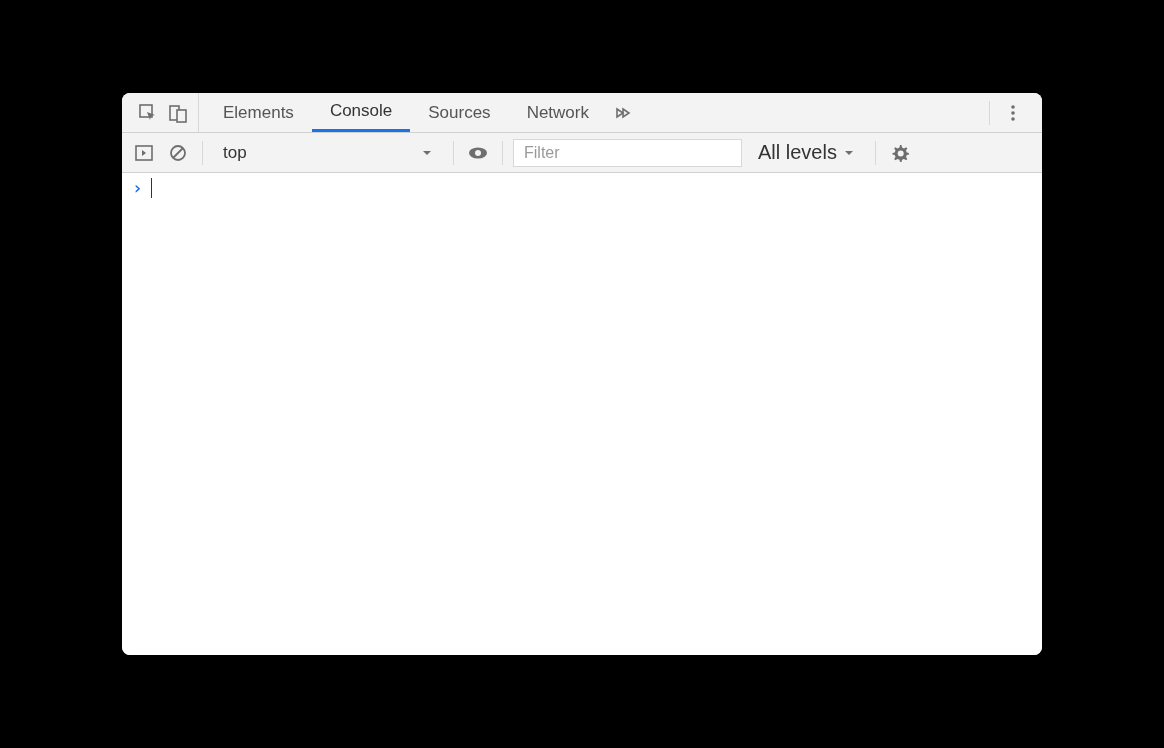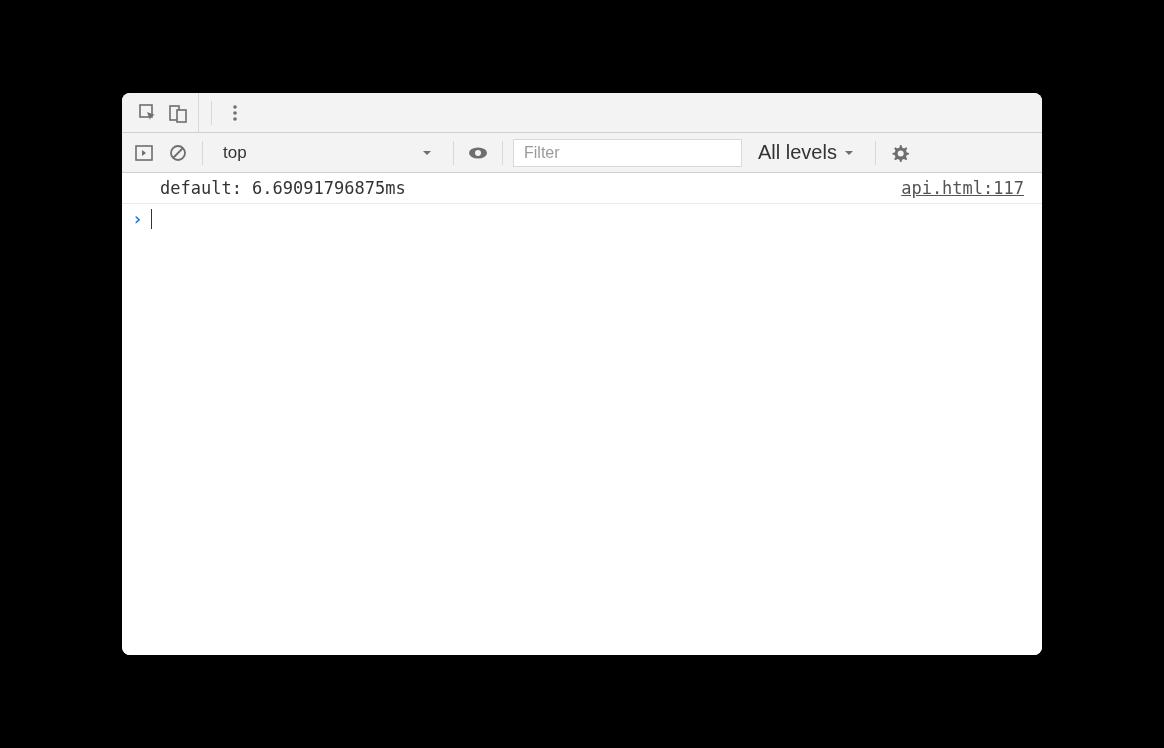--- a/index.html
+++ b/index.html
@@ -209,20 +209,32 @@
           <rect x="2" y="2" width="12" height="12" fill="none" stroke="#6e6e6e" stroke-width="1.6"></rect>
           <path d="M9 9 L17 12 L13 13 L12 17 Z" fill="#6e6e6e"></path>
         </svg>
       </span>
       <span class="icon-btn">
         <svg width="20" height="20" viewBox="0 0 20 20">
           <rect x="2" y="3" width="9" height="14" fill="none" stroke="#6e6e6e" stroke-width="1.6"></rect>
           <rect x="9" y="7" width="9" height="12" fill="#f3f3f3" stroke="#6e6e6e" stroke-width="1.6"></rect>
         </svg>
       </span>
+    </div>
+    <div class="tabbar-tabs">
+      <div class="tab">Elements</div>
+      <div class="tab active">Console</div>
+      <div class="tab">Sources</div>
+      <div class="tab">Network</div>
+      <div class="overflow-btn">
+        <svg width="20" height="20" viewBox="0 0 20 20">
+          <path d="M5 6 L11 10 L5 14 Z" fill="none" stroke="#6e6e6e" stroke-width="1.6"></path>
+          <path d="M11 6 L17 10 L11 14 Z" fill="none" stroke="#6e6e6e" stroke-width="1.6"></path>
+        </svg>
+      </div>
     </div>
     <div class="tabbar-right">
       <div class="divider-v"></div>
       <div class="kebab-btn">
         <svg width="20" height="20" viewBox="0 0 20 20">
           <circle cx="10" cy="4" r="1.8" fill="#6e6e6e"></circle>
           <circle cx="10" cy="10" r="1.8" fill="#6e6e6e"></circle>
           <circle cx="10" cy="16" r="1.8" fill="#6e6e6e"></circle>
         </svg>
       </div>
@@ -271,23 +283,19 @@
     <div class="divider-v"></div>
     <span class="icon-btn">
       <svg width="20" height="20" viewBox="0 0 20 20">
         <path d="M10 2 L11.5 2 L12 4.5 L14 5.5 L16.2 4.3 L17.3 5.4 L16 7.5 L16.8 9.5 L19 10 L19 11.5 L16.8 12 L16 14 L17.3 16.1 L16.2 17.2 L14 16 L12 16.8 L11.5 19 L10 19 L9.5 16.8 L7.5 16 L5.3 17.2 L4.2 16.1 L5.5 14 L4.7 12 L2.5 11.5 L2.5 10 L4.7 9.5 L5.5 7.5 L4.2 5.4 L5.3 4.3 L7.5 5.5 L9.5 4.5 Z" fill="#6e6e6e"></path>
         <circle cx="10.7" cy="10.5" r="3" fill="#f3f3f3"></circle>
       </svg>
     </span>
   </div>
 
   <div class="content">
-    <div class="log-row">
-      <span>default: 6.69091796875ms</span>
-      <span class="source-link">api.html:117</span>
-    </div>
     <div class="prompt-row">
       <span class="prompt-caret">›</span>
       <span class="prompt-cursor"></span>
     </div>
   </div>
 
 </div>
 
 </body></html>

